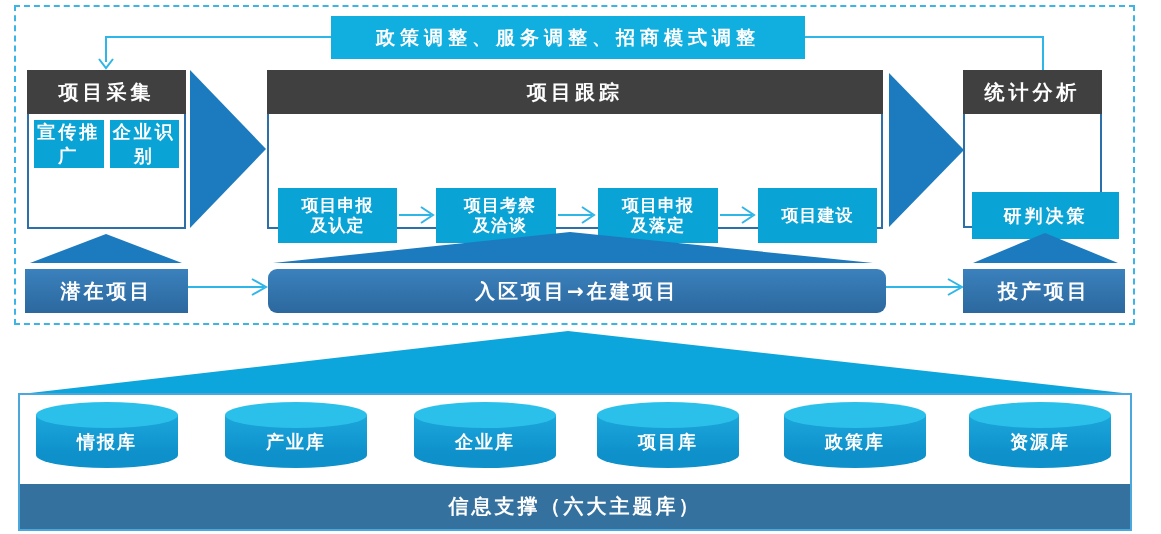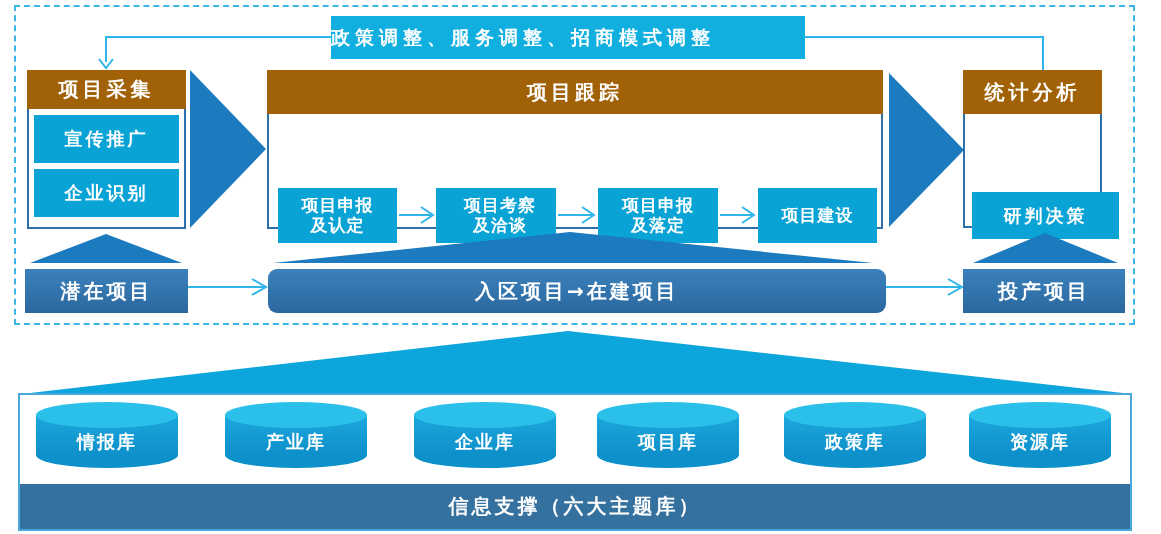--- a/index.html
+++ b/index.html
@@ -7,37 +7,37 @@
   body{font-family:"DejaVu Sans","Liberation Sans",sans-serif;}
   .canvas{position:relative;width:1161px;height:534px;background:#ffffff;overflow:hidden;}
 
   
   .dashed-boundary{position:absolute;left:14px;top:5px;width:1121px;height:320px;
     border:2px dashed #3CB4E6;}
 
   
   .banner{position:absolute;left:331px;top:16px;width:474px;height:43px;
     background:#10AFE0;color:#fff;font-weight:bold;font-size:19px;letter-spacing:5px;
-    display:flex;align-items:center;justify-content:flex-start;}
+    display:flex;align-items:center;justify-content:center;}
 
   
   .hline,.vline{position:absolute;background:#2FB6E8;}
   .hline{height:2px;}
   .vline{width:2px;}
 
   
   .panel{position:absolute;display:flex;flex-direction:column;}
-  .panel-header{height:44px;background:#a16207;color:#fff;font-weight:bold;
+  .panel-header{height:44px;background:#404040;color:#fff;font-weight:bold;
     font-size:20px;letter-spacing:4px;display:flex;align-items:center;justify-content:center;}
   .panel-body{flex:1;background:#fff;border:2px solid #2D6FA8;border-top:none;position:relative;}
 
   .cyan-box{background:#0AA3D6;color:#fff;font-weight:bold;display:flex;
     flex-direction:column;align-items:center;justify-content:center;text-align:center;}
 
-  .collect-body{display:flex;flex-direction:column;gap:6px;padding:6px 5px 10px 5px;}
+  .collect-body{display:flex;flex-direction:row;gap:6px;padding:6px 5px 10px 5px;}
   .collect-body .cyan-box{height:48px;font-size:18px;letter-spacing:3px;}
 
   .flow-step{position:absolute;top:74px;height:55px;font-size:17px;line-height:1.15;letter-spacing:1px;}
   .flow-step span{display:block;}
 
   .decide-box{position:absolute;left:7px;top:78px;width:147px;height:47px;font-size:18px;letter-spacing:3px;}
 
   
   .stage-box{position:absolute;height:44px;top:269px;
     background:linear-gradient(180deg,#3B81BD 0%,#2B689E 100%);

